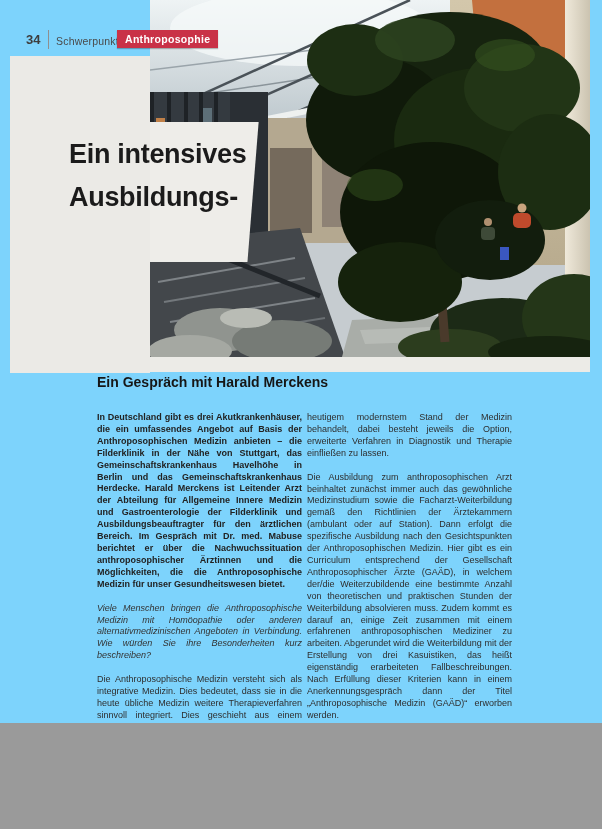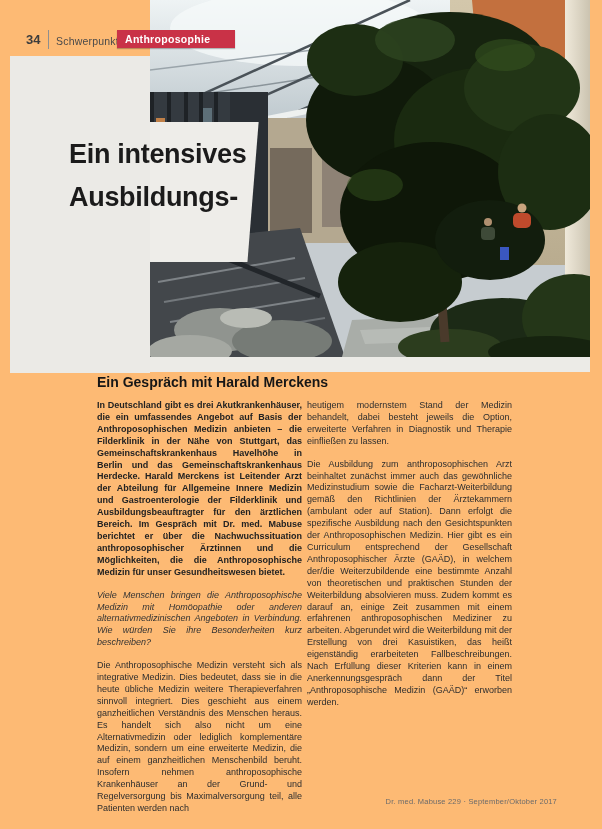--- a/index.html
+++ b/index.html
@@ -1,42 +1,42 @@
 <!DOCTYPE html>
 <html><head>
 <meta charset="utf-8">
 <style>
   html,body{margin:0;padding:0;background:#9a9a9a;font-family:"Liberation Sans",sans-serif;}
-  .page{position:relative;width:602px;height:829px;background:#fdba74;overflow:hidden;margin:0 auto;
+  .page{position:relative;width:602px;height:723px;background:#7dd3fc;overflow:hidden;margin:0 auto;
         box-shadow:0 0 8px rgba(0,0,0,.4);}
   
   .pagenum{position:absolute;left:26px;top:32px;font-size:13px;font-weight:bold;color:#3d3d3d;}
   .hdr-divider{position:absolute;left:48px;top:30px;width:1px;height:19px;background:#8f8f8f;}
   .section-label{position:absolute;left:56px;top:35px;font-size:10.5px;color:#4a4a4a;letter-spacing:.2px;}
   .section-badge{position:absolute;left:117px;top:30px;background:#c93247;color:#fff;
-                 font-size:10.5px;font-weight:bold;padding:3px 25px 3px 8px;letter-spacing:.3px;
+                 font-size:10.5px;font-weight:bold;padding:3px 8px 3px 8px;letter-spacing:.3px;
                  box-shadow:0 1px 1px rgba(0,0,0,.25);z-index:6;}
   
   .photo{position:absolute;left:150px;top:0;width:440px;height:357px;z-index:1;}
   .photo svg{display:block;width:100%;height:100%;}
   .photo-band{position:absolute;left:10px;top:357px;width:580px;height:15px;background:#ecebe7;z-index:0;}
   
   .gray-left{position:absolute;left:10px;top:56px;width:140px;height:317px;background:#ebeae6;z-index:2;}
   .title-box{position:absolute;left:150px;top:122px;width:112px;height:140px;background:#eeede9;
              clip-path:polygon(0 0,97% 0,87% 100%,0 100%);z-index:3;}
   .article-title{position:absolute;left:69px;top:133px;z-index:4;color:#1b1b1b;
                  font-size:27px;font-weight:bold;line-height:43px;letter-spacing:-.3px;}
   .article-title span{display:block;}
   
   .subtitle{position:absolute;left:97px;top:374px;font-size:14px;font-weight:bold;color:#161616;z-index:4;}
   .col{position:absolute;top:400px;width:205px;font-size:9px;line-height:11.9px;color:#2e2e2e;
        text-align:justify;z-index:4;}
   .col-left{left:97px;}
   .col-right{left:307px;}
-  .para{margin:0 0 11px 0;}
+  .para{margin:12px 0 11px 0;}
   .intro{font-weight:bold;color:#222;}
   .question{font-style:italic;color:#333;}
   
   .footer{position:absolute;right:45px;top:797px;font-size:7.5px;color:#6b6b6b;z-index:4;letter-spacing:.2px;}
 </style>
 </head>
 <body>
 
 <div class="page">
 

